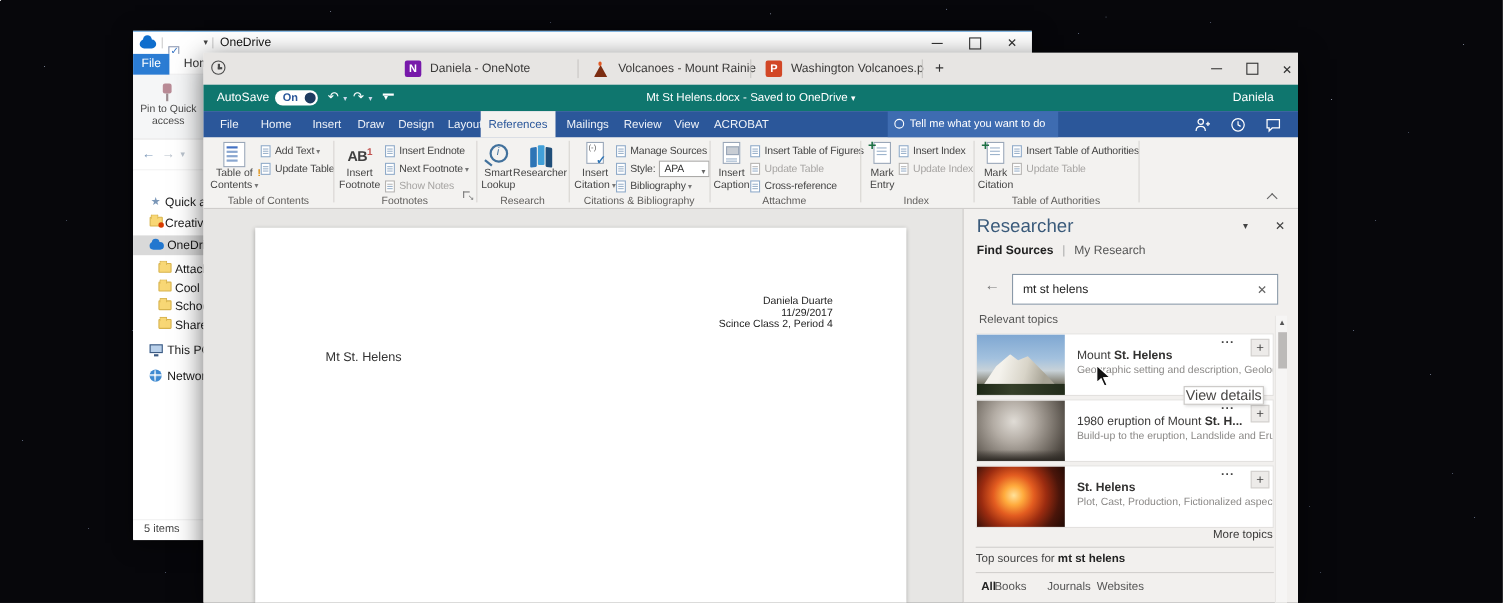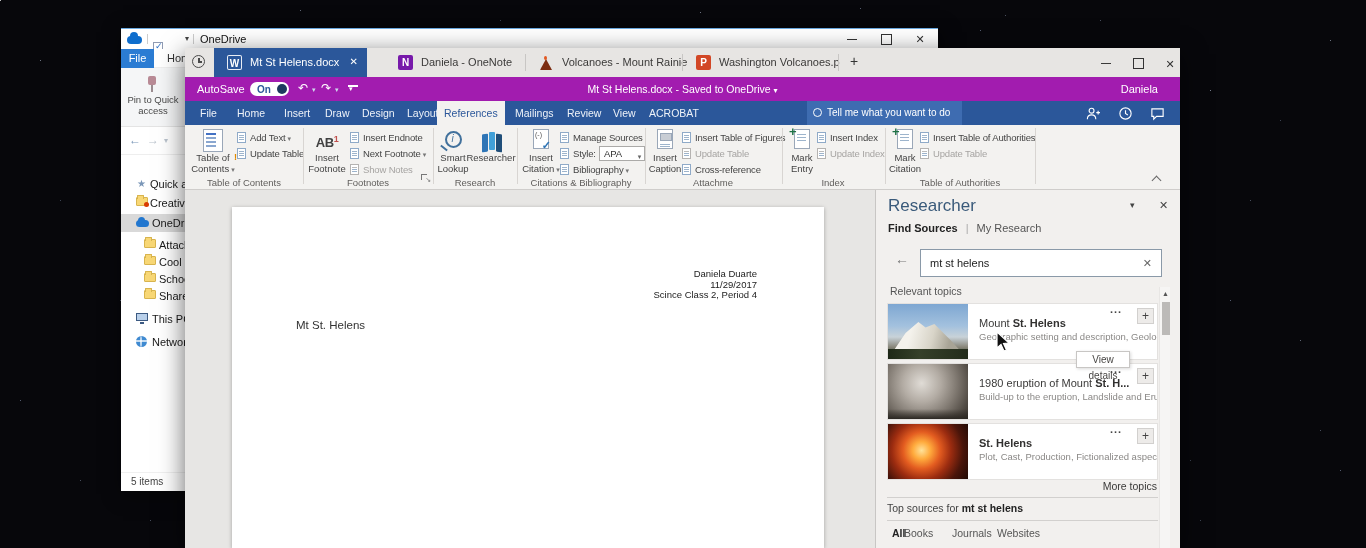--- a/index.html
+++ b/index.html
@@ -68,21 +68,21 @@
 .onenoteic{background:#7719aa}.onenoteic::before{content:"N"}
 .pptic{background:#d24726}.pptic::before{content:"P"}
 .volcic{background:transparent;overflow:hidden}
 .volcic::before{content:"";position:absolute;left:1px;bottom:0;border-left:6.5px solid transparent;border-right:6.5px solid transparent;border-bottom:11px solid #7c2d12}
 .volcic::after{content:"";position:absolute;left:5px;top:1px;width:3px;height:4px;background:#e25822;border-radius:50%}
 .tclose{position:absolute;right:9px;top:8px;font-size:10px;color:#fff}
 .tclose::before{content:"\2715"}
 .newtab{position:absolute;top:5px;width:28px;height:20px;text-align:center;font-size:14px;color:#333}
 .newtab::before{content:"+"}
 .wwinbtn{position:absolute;top:0;width:32px;height:29px;text-align:center;line-height:29px}
-#wtitle{position:absolute;left:0;top:29px;width:100%;height:24px;background:#a21caf;color:#fff}
+#wtitle{position:absolute;left:0;top:29px;width:100%;height:24px;background:#0f766e;color:#fff}
 .autosave-lbl{position:absolute;left:12px;top:6px;font-size:11px}
 .as-pill{position:absolute;left:65px;top:5px;width:39px;height:14px;background:#fff;border-radius:7px}
 .as-pill .on{position:absolute;left:7px;top:2px;font-size:10px;font-weight:bold;color:#2b579a}
 .as-pill .knob{position:absolute;right:2px;top:2px;width:10px;height:10px;border-radius:50%;background:#1e3a5f}
 .undoic{position:absolute;top:4px;font-size:12px;color:#fff}
 .smallcaret{position:absolute;top:9px;font-size:7px;color:#cdd9ec}
 .smallcaret::before{content:"\25BE"}
 .custic{position:absolute;top:8px;width:10px;height:2px;background:#fff}
 .custic::after{content:"\25BE";position:absolute;left:1px;top:0px;font-size:7px;color:#fff}
 #wtitle .doc-title{position:absolute;left:0;top:6px;width:100%;text-align:center;font-size:10.5px}
@@ -161,21 +161,21 @@
 .rcard .cdots{position:absolute;left:222px;top:-1px;font-size:11px;font-weight:bold;color:#444;letter-spacing:1px}
 .rcard .cdots::before{content:"..."}
 .rcard .cplus{position:absolute;left:249px;top:4px;width:17px;height:16px;background:#edebe9;border:1px solid #d2d0ce;text-align:center;line-height:14px;font-size:12px;color:#444}
 .rcard .cplus::before{content:"+"}
 .img-mountain{background:linear-gradient(180deg,#7ea7d2 0%,#a3c1de 40%,#c8d2d8 60%,#8a887c 78%,#3c4832 94%)}
 .img-mountain::before{content:"";position:absolute;left:0;top:10px;width:80px;height:45px;clip-path:polygon(0 100%,22% 42%,38% 18%,47% 30%,58% 22%,78% 58%,100% 100%);background:linear-gradient(105deg,#f4f2ec 30%,#d8d4c8 55%,#a8a496 75%)}
 .img-mountain::after{content:"";position:absolute;left:0px;bottom:0;width:80px;height:10px;background:linear-gradient(90deg,#1e2817,#36402a 40%,#232c1b)}
 .img-ash{background:radial-gradient(circle at 42% 35%,#e0dcd6 0%,#b3aca4 32%,#837c74 58%,#544e47 82%,#36312b 100%)}
 .img-ash::before{content:"";position:absolute;left:0;bottom:0;width:80px;height:10px;background:linear-gradient(0deg,#2c2823,transparent)}
 .img-lava{background:radial-gradient(circle at 42% 48%,#ffe29a 0%,#ffab3d 16%,#e35c20 34%,#9c2c10 54%,#4a150a 76%,#200a04 100%)}
-.rtooltip{position:absolute;left:200px;top:161px;width:54px;height:17px;background:#fff;border:1px solid #c8c6c4;font-size:10px;color:#484644;text-align:center;line-height:16px;box-shadow:1px 1px 3px rgba(0,0,0,.15);z-index:5}
+.rtooltip{position:absolute;left:200px;top:161px;width:73px;height:17px;background:#fff;border:1px solid #c8c6c4;font-size:13px;color:#484644;text-align:center;line-height:16px;box-shadow:1px 1px 3px rgba(0,0,0,.15);z-index:5}
 .moretopics{position:absolute;right:23px;top:290px;font-size:10.5px;color:#3b3a39}
 .rdiv{position:absolute;left:11px;width:271px;height:1px;background:#d2d0ce}
 .topsources{position:absolute;left:11px;top:312px;font-size:10.5px;color:#444}
 .topsources b{color:#222}
 .rfilters{position:absolute;left:16px;top:337px;font-size:10.5px;color:#555}
 .fAll{font-weight:bold;color:#222}
 .rscroll{position:absolute;left:283px;top:97px;width:11px;height:261px;background:#f6f5f4;border-left:1px solid #e8e6e4}
 .rscroll .up{position:absolute;left:2px;top:3px;font-size:7px;color:#555}
 .rscroll .thumb{position:absolute;left:1.5px;top:15px;width:8px;height:33px;background:#bcbab8}
 #wtabbar .minglyph::before{background:#3b3a39}
@@ -255,26 +255,21 @@
     </div>
   </div>
   <div class="statusbar">5 items</div>
 </div>
 
 <div id="word" class="window">
   <div id="wtabbar">
     <div class="histbtn">
         <div class="clockic"></div>
       </div>
-    <div class="wtab active" style="left:29px;width:153px">
-      <span class="tico wordic"></span>
-      <span class="tlabel">Mt St Helens.docx</span>
-      <span class="tclose"></span>
-    </div>
-    <div class="wtab" style="left:200px;width:124px">
+    <div class="wtab" style="left:170px;width:124px">
       <span class="tico onenoteic"></span>
       <span class="tlabel">Daniela - OneNote</span>
     </div>
     <div class="tsep" style="left:340px"></div>
     <div class="wtab" style="left:341px;width:155px">
       <span class="tico volcic"></span>
       <span class="tlabel">Volcanoes - Mount Rainie</span>
     </div>
     <div class="tsep" style="left:497px"></div>
     <div class="wtab" style="left:498px;width:155px">

